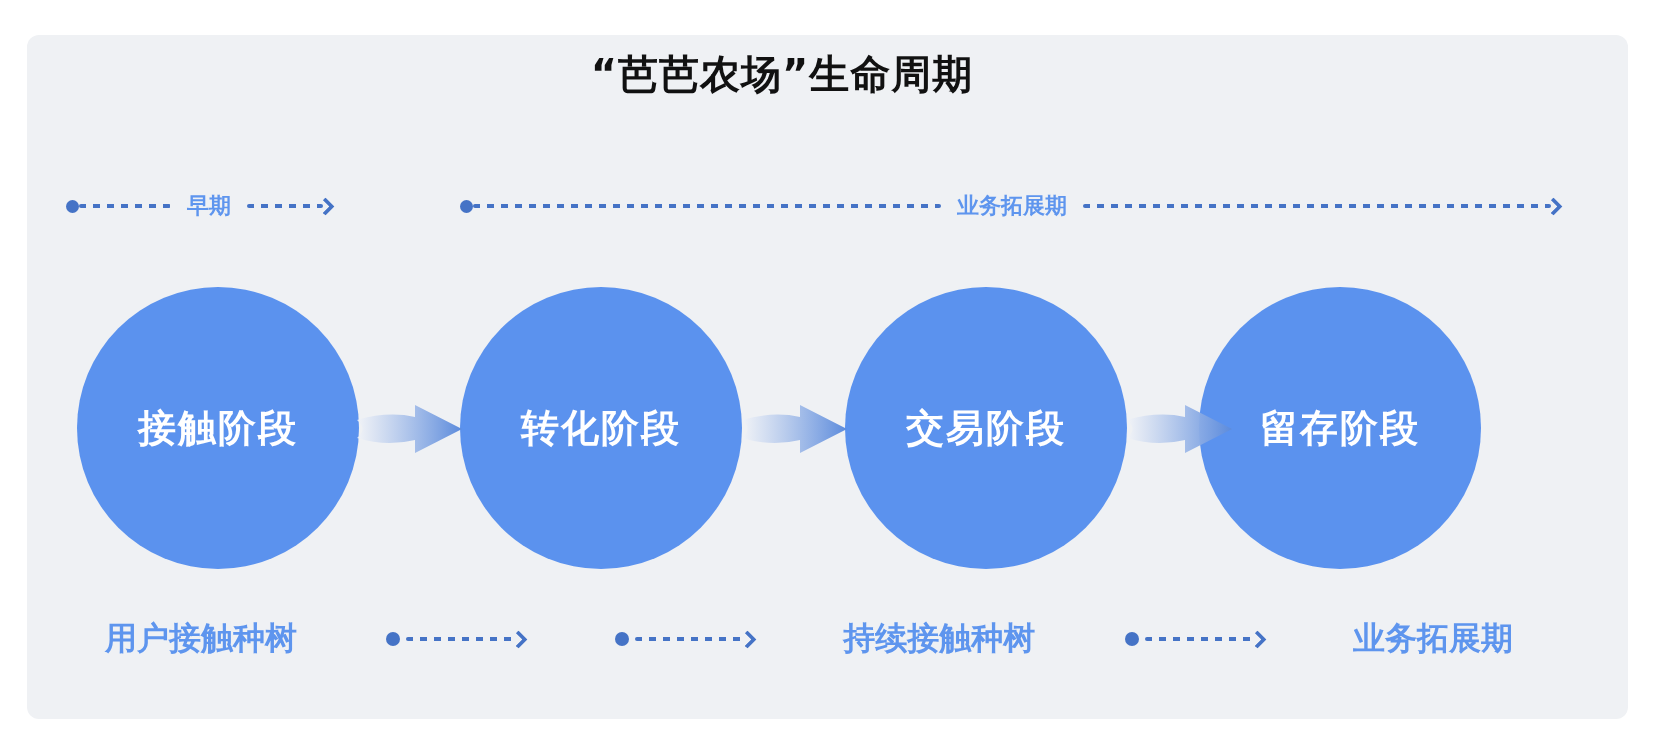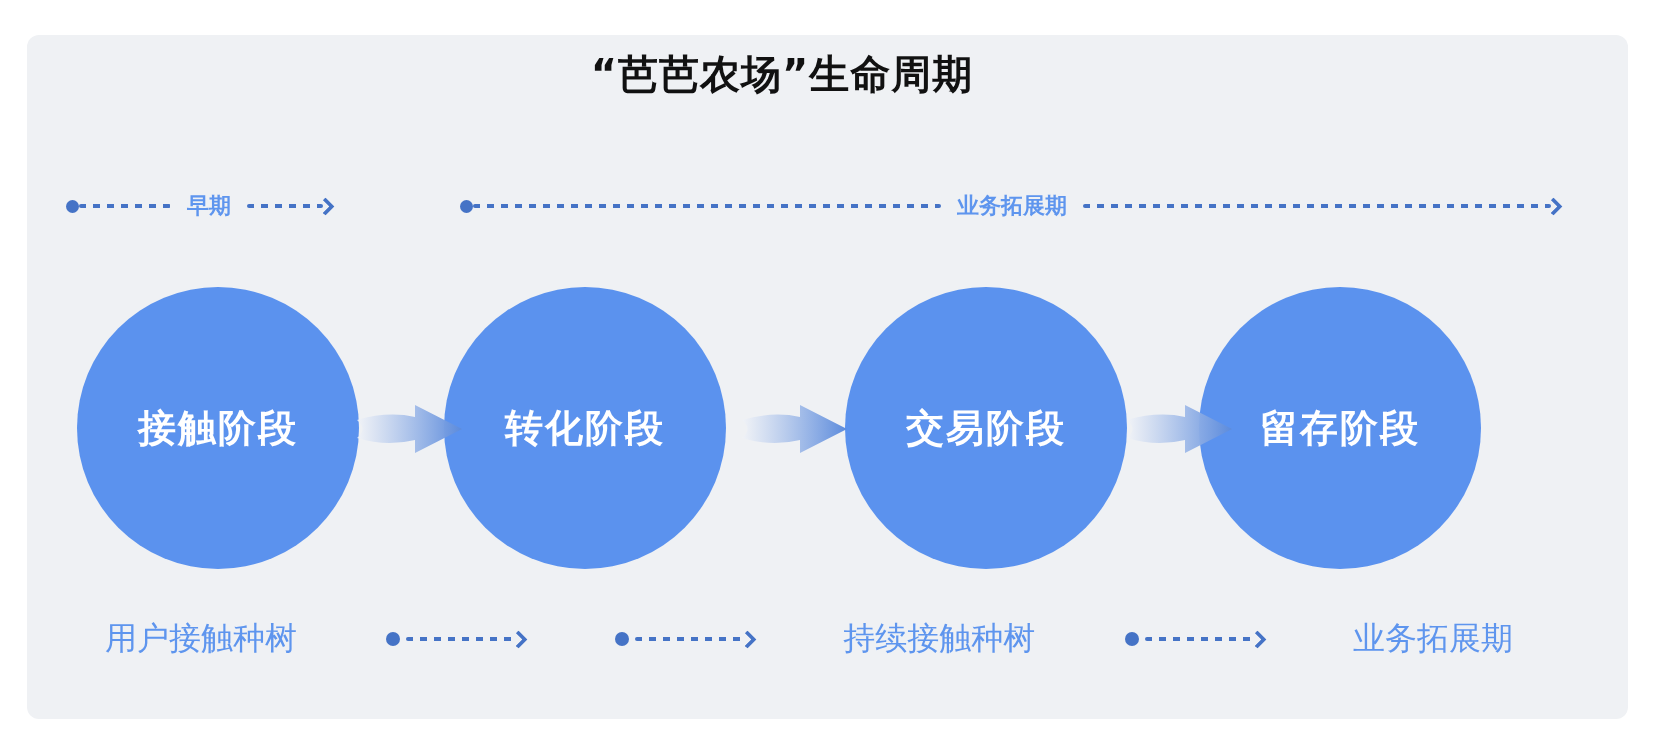--- a/index.html
+++ b/index.html
@@ -33,32 +33,32 @@
   .arrow-early .dashA{width:92px;}
   .arrow-early .dashB{width:76px;}
   .arrow-expansion{left:460px;top:190px;width:1100px;}
 
   
   .stage{position:absolute;top:287px;width:282px;height:282px;border-radius:50%;
     background:var(--circle);display:flex;flex-direction:row;align-items:center;
     justify-content:center;color:#ffffff;font-size:38px;font-weight:600;
     line-height:60px;text-align:center;letter-spacing:2px;}
   .stage.c1{left:77px;}
-  .stage.c2{left:444px;}
+  .stage.c2{left:460px;}
   .stage.c3{left:845px;}
   .stage.c4{left:1199px;}
 
   
   .flow-arrow{position:absolute;top:400px;width:112px;height:58px;}
   .fa1{left:354px;} .fa2{left:739px;} .fa3{left:1124px;}
 
   
   .bottom-flow{position:absolute;left:105px;top:616px;width:1408px;height:46px;
     display:flex;align-items:center;justify-content:space-between;}
-  .bottom-label{color:var(--label);font-size:32px;font-weight:400;white-space:nowrap;}
+  .bottom-label{color:var(--label);font-size:32px;font-weight:700;white-space:nowrap;}
   .connector{display:flex;align-items:center;}
   .connector .dot{width:14px;height:14px;border-radius:50%;background:var(--dash);
     flex:none;margin-right:6px;}
   .connector .dash{width:110px;}
 </style>
 </head>
 <body>
 
 <div class="page">
   <div class="panel"></div>

